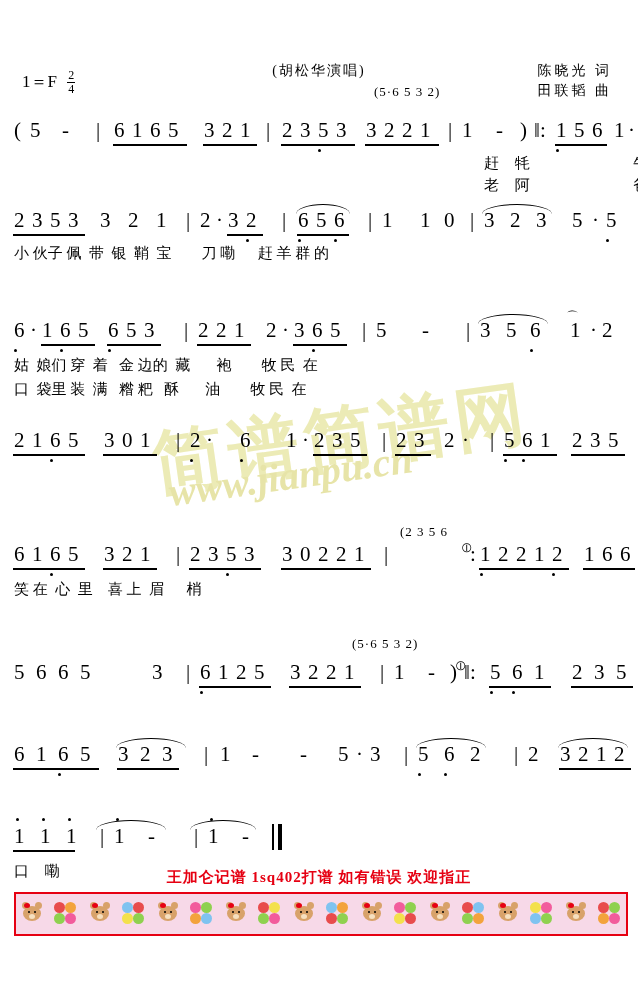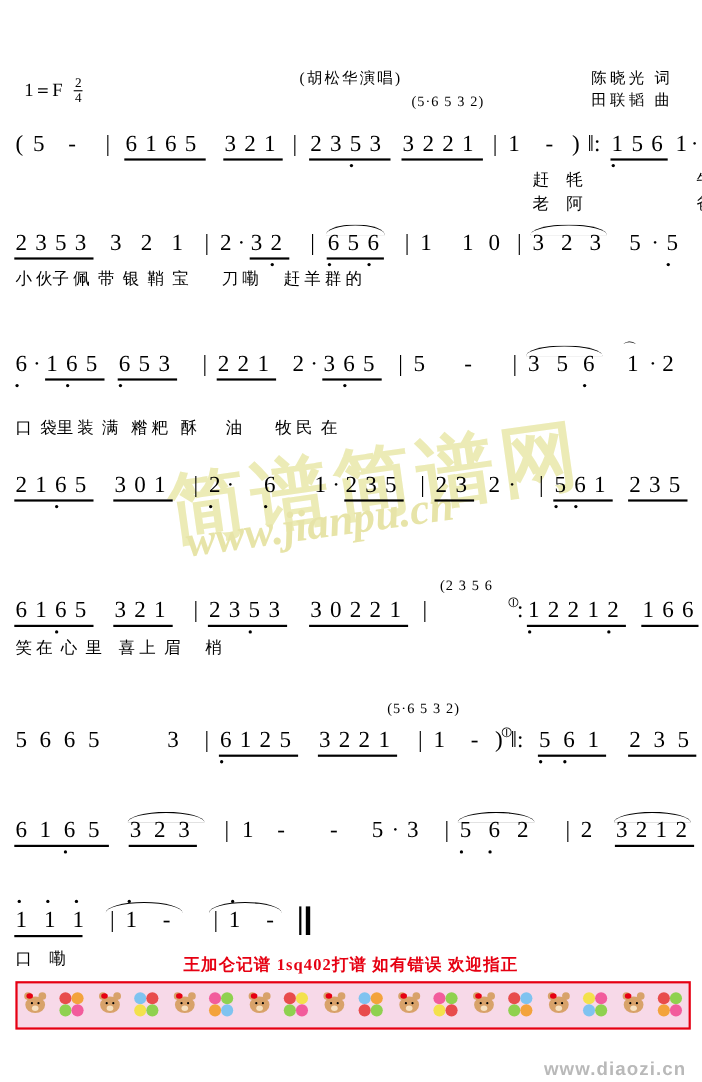--- a/index.html
+++ b/index.html
@@ -315,20 +315,21 @@
     <div class="beam" style="left:197px;top:26px;width:54px;"></div>
     <div class="beam" style="left:293px;top:26px;width:54px;"></div>
     <div class="dotbelow" style="left:14px;top:31px;"></div>
     <div class="dotbelow" style="left:60px;top:31px;"></div>
     <div class="dotbelow" style="left:108px;top:31px;"></div>
     <div class="dotbelow" style="left:312px;top:31px;"></div>
     <div class="dotbelow" style="left:530px;top:31px;"></div>
     <div class="slur" style="left:478px;top:-4px;width:70px;"></div>
     <div class="seg" style="position:absolute;left:566px;top:-10px;font-size:13px;">⌒</div>
 
+    <div class="lyr" style="left:14px;top:38px;letter-spacing:0px;" data-name="system-3-lyrics-1">姑  娘们 穿  着   金 边的  藏       袍        牧 民  在</div>
     <div class="lyr" style="left:14px;top:62px;letter-spacing:0px;" data-name="system-3-lyrics-2">口  袋里 装  满   糌 粑   酥       油        牧 民  在</div>
   </div>
 
   <div class="row" style="top:428px;height:90px;" data-name="system-4">
     <div class="notes" data-name="system-4-notes">
       <span class="seg" style="left:14px;">2</span>
         <span class="seg" style="left:32px;">1</span>
         <span class="seg" style="left:50px;">6</span>
         <span class="seg" style="left:68px;">5</span>
       <span class="seg" style="left:104px;">3</span>
@@ -692,15 +693,14 @@
     <div class="cell" style="left:578px;">
         <div class="flower" data-name="flower-icon">
           <span style="background:#e84c4c;left:0;top:0;"></span>
           <span style="background:#8fd14f;left:11px;top:0;"></span>
           <span style="background:#f3a33c;left:0;top:11px;"></span>
           <span style="background:#f25c9c;left:11px;top:11px;"></span>
         </div>
       </div>
   </div>
 
-  <div class="wm-diaozi-url" data-name="site-url">www.diaozi.cn</div>
 
 </div>
 
 </body></html>

